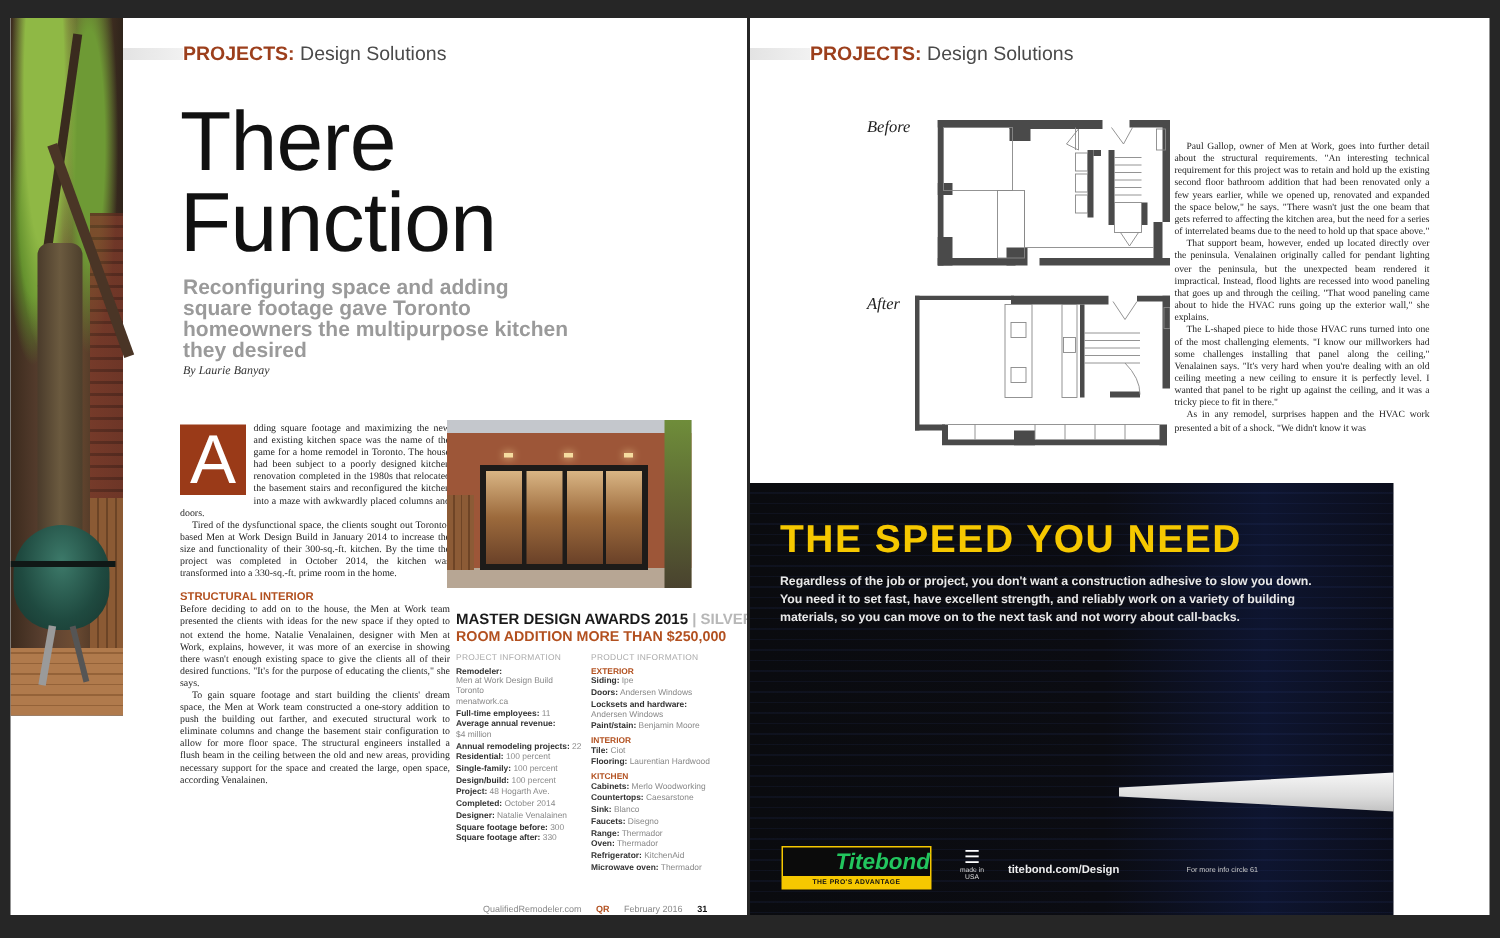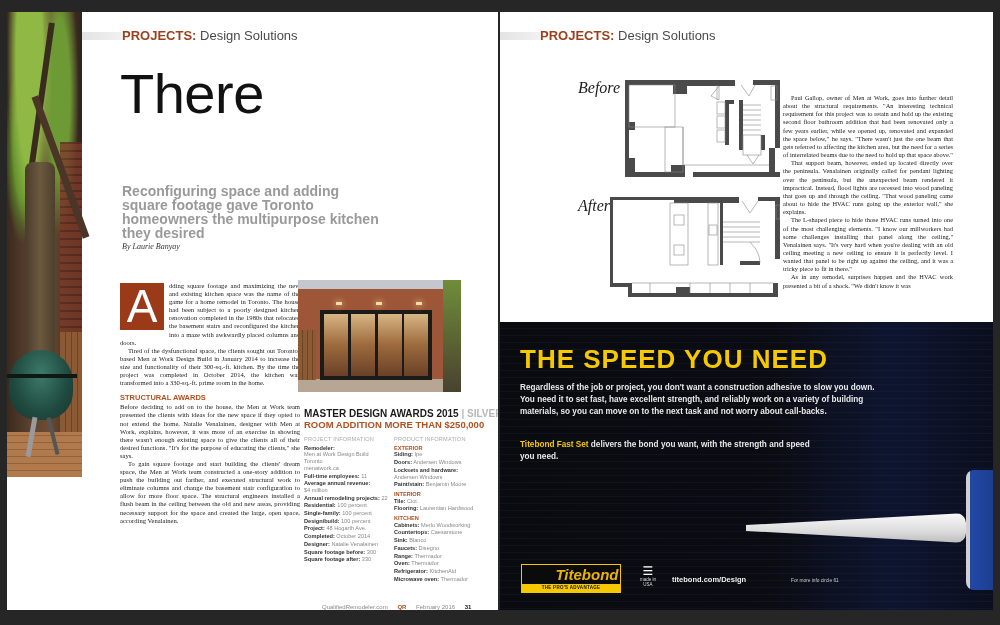--- a/index.html
+++ b/index.html
@@ -68,37 +68,37 @@
 
   .folio { position: absolute; left: 315px; top: 592px; font-size: 6px; color: #888; white-space: nowrap; }
   .folio .qr { color: #b2501f; font-weight: bold; margin: 0 8px; }
   .folio .pg { color: #111; font-weight: bold; margin-left: 8px; }
 
   
   .section-bar-r { position: absolute; left: 0; top: 20px; width: 40px; height: 8px; background: linear-gradient(90deg, #e3e3e3, #f1f1f1); }
   .section-head-r { position: absolute; left: 40px; top: 16px; font-size: 13px; color: #4a4a4a; white-space: nowrap; }
   .section-head-r .cat { color: #9c3f1c; font-weight: bold; }
 
-  .plan-label { position: absolute; font-family: "Liberation Serif", serif; font-style: italic; font-size: 16px; color: #222; }
+  .plan-label { position: absolute; font-family: "Liberation Serif", serif; font-style: italic; font-size: 11px; color: #222; }
   .plan { position: absolute; }
 
   #col2 { left: 283px; top: 82px; width: 170px; font-size: 6.4px; line-height: 8.15px; }
 
-  .ad { position: absolute; left: 0; top: 310px; width: 493px; height: 288px;
+  .ad { position: absolute; left: 0; top: 310px; width: 429px; height: 288px;
     background:
       repeating-linear-gradient(180deg, transparent 0 6px, rgba(50,70,140,.12) 6px 7px),
       linear-gradient(90deg, #0a0b0f 0%, #0b0c12 55%, #0e1530 80%, #0b0e1c 100%); overflow: hidden; }
   .ad-headline { position: absolute; left: 20px; top: 22px; font-size: 26px; font-weight: bold; color: #f6c800; letter-spacing: 1px; white-space: nowrap; }
   .ad-body { position: absolute; left: 20px; top: 60px; width: 360px; font-size: 8.2px; line-height: 11.8px; color: #e8e8e8; font-weight: bold; }
   .ad-body2 { position: absolute; left: 20px; top: 117px; width: 300px; font-size: 8.2px; line-height: 11.8px; color: #e8e8e8; font-weight: bold; }
   .ad-body2 .brand { color: #f6c800; }
   .nozzle { position: absolute; left: 246px; top: 191px; width: 220px; height: 30px; background: linear-gradient(180deg, #fafafa, #dcdcdc 60%, #bdbdbd); clip-path: polygon(0 40%, 100% 0, 100% 100%, 0 60%); border-radius: 10px; }
   .cartridge { position: absolute; left: 466px; top: 148px; width: 30px; height: 120px; background: linear-gradient(90deg, #d0d0d0 0 4px, #2248a6 4px, #1c3d8e); border-radius: 8px 0 0 8px; }
   .logo-box { position: absolute; left: 21px; top: 242px; width: 100px; height: 29px; border: 1.5px solid #f6c800; background: #0b0b0b; }
-  .logo-word { position: absolute; left: 16px; top: 1px; width: 100%; text-align: center; font-size: 15px; font-weight: bold; font-style: italic; color: #eab308; }
+  .logo-word { position: absolute; left: 0; top: 1px; width: 100%; text-align: right; font-size: 15px; font-weight: bold; font-style: italic; color: #22c55e; }
   .logo-tag { position: absolute; left: 0; bottom: 0; width: 100%; height: 8px; background: #f6c800; font-size: 4.5px; font-weight: bold; color: #111; text-align: center; line-height: 8px; letter-spacing: .3px; }
   .usa { position: absolute; left: 136px; top: 243px; width: 24px; text-align: center; color: #ddd; font-size: 4.5px; line-height: 5px; }
   .usa-glyph { font-size: 12px; line-height: 12px; color: #fff; }
   .ad-url { position: absolute; left: 172px; top: 253px; font-size: 7.5px; font-weight: bold; color: #eee; }
   .ad-circle { position: absolute; left: 291px; top: 256px; font-size: 4.8px; color: #ccc; }
 </style>
 </head>
 <body>
 
 <div id="page-left" class="page">
@@ -116,29 +116,30 @@
   </div>
 
   <div class="section-bar"></div>
   <div class="section-head">
     <span class="cat">PROJECTS:</span>
     <span>Design Solutions</span>
   </div>
 
   <div class="title">
     <div>There</div>
+    <div>Function</div>
   </div>
   <div class="deck-sub">Reconfiguring space and adding square footage gave Toronto homeowners the multipurpose kitchen they desired</div>
   <div class="byline">By Laurie Banyay</div>
 
   <div id="col1" class="body-col">
     <div class="dropcap">A</div>
     <p class="noindent">dding square footage and maximizing the new and existing kitchen space was the name of the game for a home remodel in Toronto. The house had been subject to a poorly designed kitchen renovation completed in the 1980s that relocated the basement stairs and reconfigured the kitchen into a maze with awkwardly placed columns and doors.</p>
     <p>Tired of the dysfunctional space, the clients sought out Toronto-based Men at Work Design Build in January 2014 to increase the size and functionality of their 300-sq.-ft. kitchen. By the time the project was completed in October 2014, the kitchen was transformed into a 330-sq.-ft. prime room in the home.</p>
-    <p class="subhead">STRUCTURAL AWARDS</p>
+    <p class="subhead">STRUCTURAL INTERIOR</p>
     <p class="noindent">Before deciding to add on to the house, the Men at Work team presented the clients with ideas for the new space if they opted to not extend the home. Natalie Venalainen, designer with Men at Work, explains, however, it was more of an exercise in showing there wasn't enough existing space to give the clients all of their desired functions. "It's for the purpose of educating the clients," she says.</p>
     <p>To gain square footage and start building the clients' dream space, the Men at Work team constructed a one-story addition to push the building out farther, and executed structural work to eliminate columns and change the basement stair configuration to allow for more floor space. The structural engineers installed a flush beam in the ceiling between the old and new areas, providing necessary support for the space and created the large, open space, according Venalainen.</p>
   </div>
 
   <div class="house-photo">
     <div class="fence-l"></div>
     <div class="frame">
       <div class="pane" style="left:4px"></div>
       <div class="pane" style="left:31px"></div>
       <div class="pane" style="left:58px"></div>
@@ -300,21 +301,20 @@
   <div id="col2" class="body-col">
     <p>Paul Gallop, owner of Men at Work, goes into further detail about the structural requirements. "An interesting technical requirement for this project was to retain and hold up the existing second floor bathroom addition that had been renovated only a few years earlier, while we opened up, renovated and expanded the space below," he says. "There wasn't just the one beam that gets referred to affecting the kitchen area, but the need for a series of interrelated beams due to the need to hold up that space above."</p>
     <p>That support beam, however, ended up located directly over the peninsula. Venalainen originally called for pendant lighting over the peninsula, but the unexpected beam rendered it impractical. Instead, flood lights are recessed into wood paneling that goes up and through the ceiling. "That wood paneling came about to hide the HVAC runs going up the exterior wall," she explains.</p>
     <p>The L-shaped piece to hide those HVAC runs turned into one of the most challenging elements. "I know our millworkers had some challenges installing that panel along the ceiling," Venalainen says. "It's very hard when you're dealing with an old ceiling meeting a new ceiling to ensure it is perfectly level. I wanted that panel to be right up against the ceiling, and it was a tricky piece to fit in there."</p>
     <p>As in any remodel, surprises happen and the HVAC work presented a bit of a shock. "We didn't know it was</p>
   </div>
 
   <div class="ad">
     <div class="ad-headline">THE SPEED YOU NEED</div>
     <div class="ad-body">Regardless of the job or project, you don't want a construction adhesive to slow you down.  You need it to set fast, have excellent strength, and reliably work on a variety of building materials, so you can move on to the next task and not worry about call-backs.</div>
-    <div class="ad-body2"><span class="brand">Titebond Fast Set</span><span> delivers the bond you want, with the strength and speed you need.</span></div>
     <div class="nozzle"></div>
     <div class="cartridge"></div>
     <div class="logo-box">
       <div class="logo-word">Titebond</div>
       <div class="logo-tag">THE PRO'S ADVANTAGE</div>
     </div>
     <div class="usa">
       <div class="usa-glyph">☰</div>
       <div>made in USA</div>
     </div>

